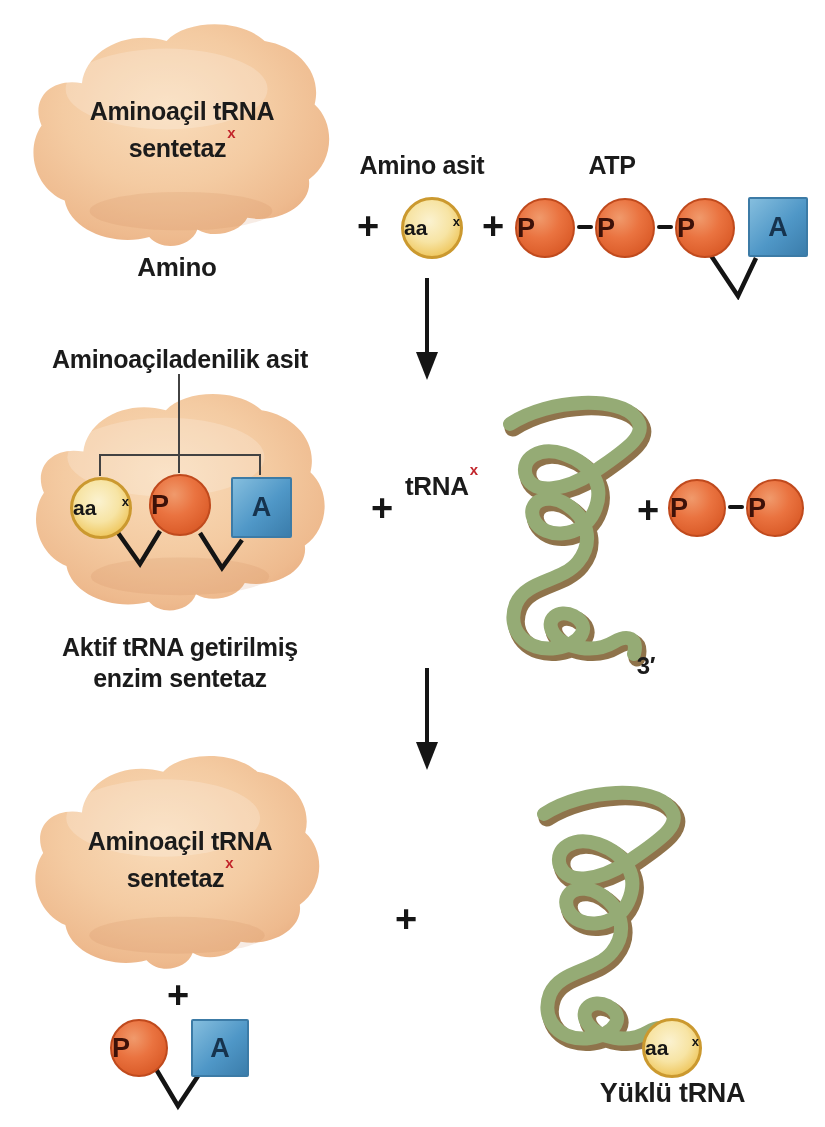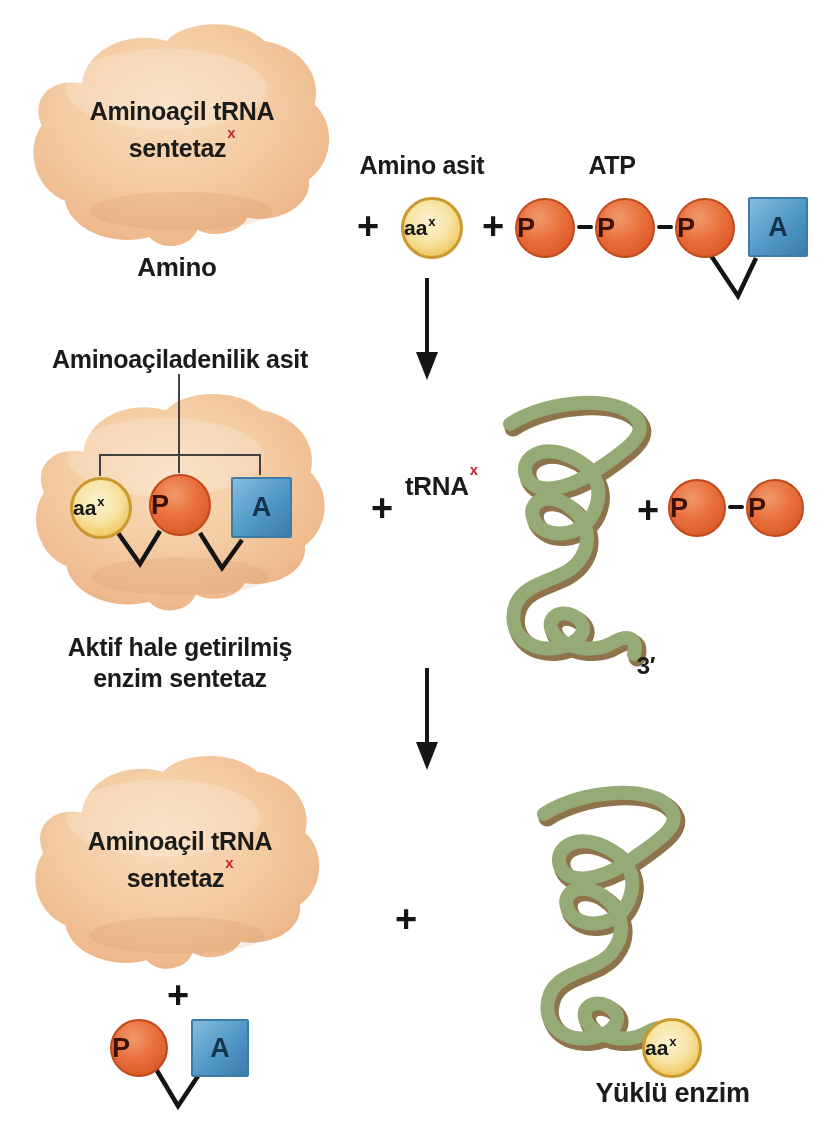--- a/index.html
+++ b/index.html
@@ -3,21 +3,21 @@
 <meta charset="utf-8">
 <style>
   html,body{margin:0;padding:0;background:#ffffff;}
   .canvas{position:relative;width:825px;height:1127px;background:#ffffff;overflow:hidden;
           font-family:Liberation Sans, sans-serif;color:#1b1b1b;}
   .abs{position:absolute;}
   .lbl{font-size:25px;font-weight:600;color:#1b1b1b;text-align:center;
        letter-spacing:-0.3px;line-height:31px;white-space:nowrap;}
   .plus{font-size:38px;font-weight:600;color:#161616;line-height:38px;width:38px;
         text-align:center;}
-  .sphere{border-radius:50%;display:flex;align-items:center;justify-content:flex-start;
+  .sphere{border-radius:50%;display:flex;align-items:center;justify-content:space-between;
           font-weight:700;box-sizing:border-box;}
   .sphere-o{background:radial-gradient(circle at 40% 32%, #f09a6c 0%, #ea7340 40%, #dd5f2c 72%, #cc4f1f 100%);
             border:2px solid #c04a1d;color:#3d1108;font-size:27px;}
   .sphere-y{background:radial-gradient(circle at 45% 38%, #fbf2d0 0%, #f7e4a4 45%, #efc75e 78%, #e0a93e 100%);
             border:3px solid #cb992f;color:#161616;font-size:21px;}
   .sq-a{background:linear-gradient(135deg,#85bede 0%,#4f97c7 55%,#3b7dab 100%);
         border:2px solid #3c7ba6;border-radius:2px;display:flex;align-items:center;
         justify-content:center;font-weight:700;font-size:27px;color:#16334e;box-sizing:border-box;}
   .dash{background:#141414;height:4px;border-radius:2px;}
   .supx{font-size:15px;font-weight:700;position:relative;top:-10px;margin-left:1px;}
@@ -124,21 +124,21 @@
       <sup class="supx blk">x</sup>
   </div>
   <div class="abs sphere sphere-o" style="left:149px;top:474px;width:62px;height:62px;">
       <span>P</span>
     </div>
   <div class="abs sq-a" style="left:231px;top:477px;width:61px;height:61px;">
       <span>A</span>
     </div>
 
   <div class="abs lbl" style="left:20px;top:632px;width:320px;">
-    <div>Aktif hale getirilmiş</div>
+    <div>Aktif tRNA getirilmiş</div>
     <div>enzim sentetaz</div>
   </div>
 
   <div class="abs plus" style="left:363px;top:489px;">+</div>
   <div class="abs lbl" style="left:405px;top:464px;font-size:26px;font-weight:700;text-align:left;">
     <span>tRNA</span><sup class="supx red">x</sup>
   </div>
 
   <svg class="abs" style="left:482px;top:386px;" width="180" height="300" viewBox="0 0 180 300">
     <path transform="translate(3,4)" fill="none" stroke="#7b5a2c" stroke-width="17" opacity="0.85" stroke-linecap="round" stroke-linejoin="round" d="M 28 38 C 68 12 138 10 154 32 C 168 50 140 66 112 86 C 84 104 52 110 44 90 C 38 72 58 60 82 68 C 110 78 124 100 112 126 C 100 152 62 154 52 134 C 44 116 64 106 84 118 C 106 132 112 156 96 176 C 80 196 44 194 34 218 C 24 244 44 266 74 262 C 100 258 110 240 92 230 C 76 222 62 234 72 248 C 82 262 112 268 132 256 C 146 248 156 252 152 268"></path>
@@ -193,15 +193,15 @@
   <div class="abs plus" style="left:387px;top:900px;">+</div>
 
   <svg class="abs" style="left:516px;top:776px;" width="180" height="300" viewBox="0 0 180 300">
     <path transform="translate(3,4)" fill="none" stroke="#7b5a2c" stroke-width="17" opacity="0.85" stroke-linecap="round" stroke-linejoin="round" d="M 28 38 C 68 12 138 10 154 32 C 168 50 140 66 112 86 C 84 104 52 110 44 90 C 38 72 58 60 82 68 C 110 78 124 100 112 126 C 100 152 62 154 52 134 C 44 116 64 106 84 118 C 106 132 112 156 96 176 C 80 196 44 194 34 218 C 24 244 44 266 74 262 C 100 258 110 240 92 230 C 76 222 62 234 72 248 C 82 262 112 268 132 256 C 146 248 156 252 152 268"></path>
     <path fill="none" stroke="#95ab75" stroke-width="14" stroke-linecap="round" stroke-linejoin="round" d="M 28 38 C 68 12 138 10 154 32 C 168 50 140 66 112 86 C 84 104 52 110 44 90 C 38 72 58 60 82 68 C 110 78 124 100 112 126 C 100 152 62 154 52 134 C 44 116 64 106 84 118 C 106 132 112 156 96 176 C 80 196 44 194 34 218 C 24 244 44 266 74 262 C 100 258 110 240 92 230 C 76 222 62 234 72 248 C 82 262 112 268 132 256 C 146 248 156 252 152 268"></path>
   </svg>
   <div class="abs sphere sphere-y" style="left:642px;top:1018px;width:60px;height:60px;">
     <span>aa</span>
       <sup class="supx blk">x</sup>
   </div>
-  <div class="abs lbl" style="left:570px;top:1078px;width:205px;font-size:27px;">Yüklü enzim</div>
+  <div class="abs lbl" style="left:570px;top:1078px;width:205px;font-size:27px;">Yüklü tRNA</div>
 
 </div>
 
 </body></html>

